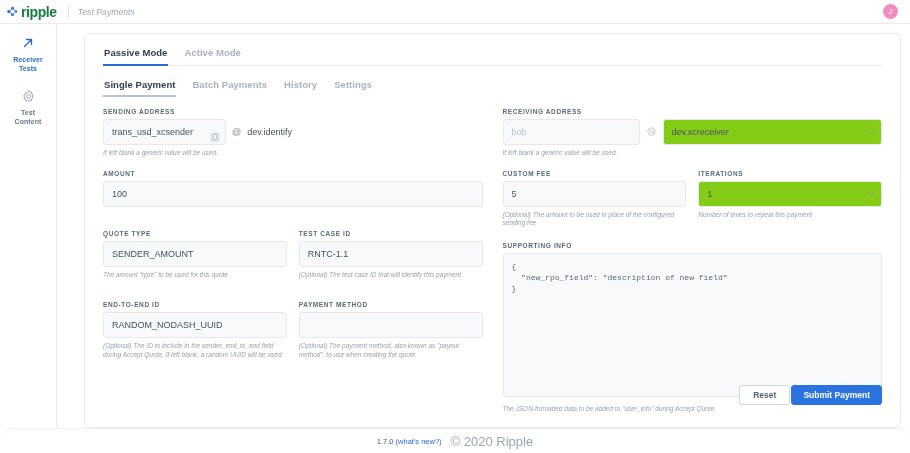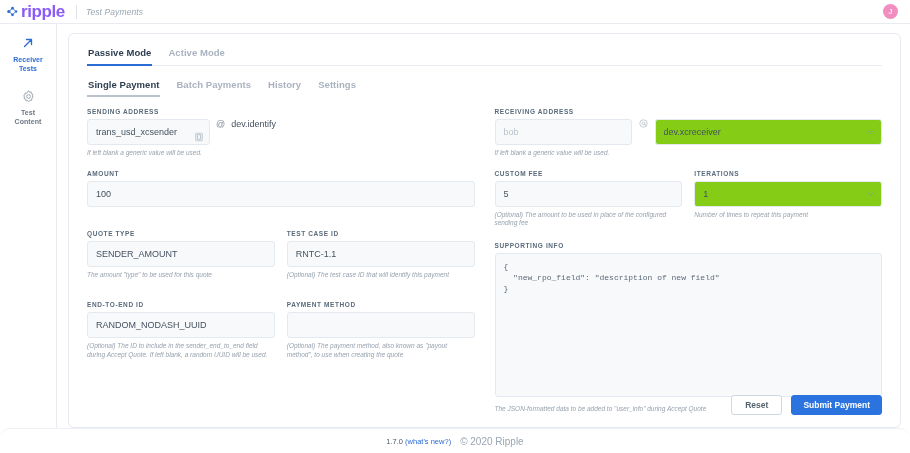--- a/index.html
+++ b/index.html
@@ -15,21 +15,21 @@
   .topbar {
     height: 24px; flex: 0 0 24px;
     display: flex; align-items: center;
     border-bottom: 1px solid #e8ecf1;
     background: #ffffff;
     padding: 0 8px 0 7px;
   }
   .brand { display: flex; align-items: center; gap: 3px; }
   .brand-logo { width: 11px; height: 11px; display:block; }
   .brand-name {
-    font-size: 17px; font-weight: 700; color: #8b5cf6; letter-spacing: -0.4px;
+    font-size: 14px; font-weight: 700; color: #15803d; letter-spacing: -0.4px;
   }
   .brand-divider { width: 1px; height: 14px; background: #dfe4ea; margin: 0 9px 0 11px; }
   .app-subtitle { font-size: 8.5px; color: #9aa6b2; font-style: italic; letter-spacing: .1px;}
   .topbar-spacer { flex: 1; }
   .avatar {
     width: 15px; height: 15px; border-radius: 50%;
     background: #f08ec0;
     color: #fde6f1; font-size: 7px; font-weight: 700;
     display: flex; align-items: center; justify-content: center;
     margin-right: 4px;
@@ -64,22 +64,22 @@
     padding: 9px 9px 0 11px;
     display: flex; flex-direction: column;
   }
 
   .card {
     border: 1px solid #e6eaf0;
     border-radius: 6px;
     background: #fff;
     flex: 1;
     min-height: 0;
-    padding: 11px 18px 0 18px;
-    display: flex; flex-direction: column;
+    padding: 11px 18px 10px 18px;
+    display: flex; flex-direction: column; margin-left: 16px;
   }
 
   
   .mode-tabs { display: flex; gap: 15px; border-bottom: 1px solid #e9edf2; }
   .mode-tab {
     font-size: 9.5px; font-weight: 700; padding: 2px 1px 7px 1px;
     color: #a9b3bf; cursor: pointer; position: relative; letter-spacing: .05px;
   }
   .mode-tab.active { color: #2d3e50; }
   .mode-tab.active::after {
@@ -118,21 +118,21 @@
     font-size: 9px; color: #45525f;
     padding: 0 8px;
     font-family: "Liberation Sans", sans-serif;
     outline: none;
   }
   .inp::placeholder { color: #b9c2cc; }
 
   .row2 { display: flex; gap: 12px; }
   .row2 > .half { flex: 1; min-width: 0; }
 
-  .addr-row { display: flex; gap: 0; }
+  .addr-row { display: flex; align-items: center; gap: 0; }
   .addr-box { position: relative; flex: 0 0 auto; }
   .addr-inp { width: 123px; padding-right: 22px; }
   .addr-inp-r { width: 137px; }
   .copy-icon {
     position: absolute; right: 7px; top: 50%; transform: translateY(-50%);
     width: 8px; height: 9px; cursor: pointer;
   }
   .at-sign { font-size: 9px; color: #7d8a97; margin: 0 6px; }
   .at-sign-r { font-size: 9px; color: #a6b0bb; margin: 0 7px; }
   .suffix-text { font-size: 9px; color: #45525f; }
@@ -155,21 +155,21 @@
   .textarea {
     width: 100%; height: 144px;
     background: #f7f9fb; border: 1px solid #e4e9ef; border-radius: 3px;
     font-family: "Liberation Mono", monospace;
     font-size: 8px; color: #5d6a78; line-height: 11px;
     padding: 7px 8px; resize: none; outline: none;
     white-space: pre;
   }
 
   .actions {
-    display: flex; justify-content: flex-end; align-items: center; gap: 9px;
+    display: flex; justify-content: flex-end; align-items: center; gap: 1px;
     margin-top: auto; padding-bottom: 12px; padding-top: 10px;
   }
   .btn {
     font-family: "Liberation Sans", sans-serif;
     font-size: 8.5px; font-weight: 700;
     border-radius: 3px; cursor: pointer; height: 20px;
   }
   .btn-reset {
     background: #fff; border: 1px solid #cfd7e0; color: #55636f; padding: 0 13px;
   }
@@ -179,21 +179,21 @@
 
   .footer {
     height: 25px; flex: 0 0 25px;
     display: flex; align-items: center; justify-content: center;
     gap: 9px; border-top: 1px solid #eef1f5;
     background: #fff;
     border-radius: 10px;
   }
   .footer-version { font-size: 7.5px; color: #4b5a68; }
   .footer-link { color: #2b6cd4; text-decoration: none; cursor: pointer; }
-  .footer-copy { font-size: 10px; color: #9aa6b2; }
+  .footer-copy { font-size: 13px; color: #9aa6b2; }
 </style>
 </head>
 <body>
 
 <div class="app">
 
   <div class="topbar">
     <div class="brand">
       <svg class="brand-logo" viewBox="0 0 16 16">
         <circle cx="2.6" cy="8" r="2.3" fill="#2b6cd4"></circle>

